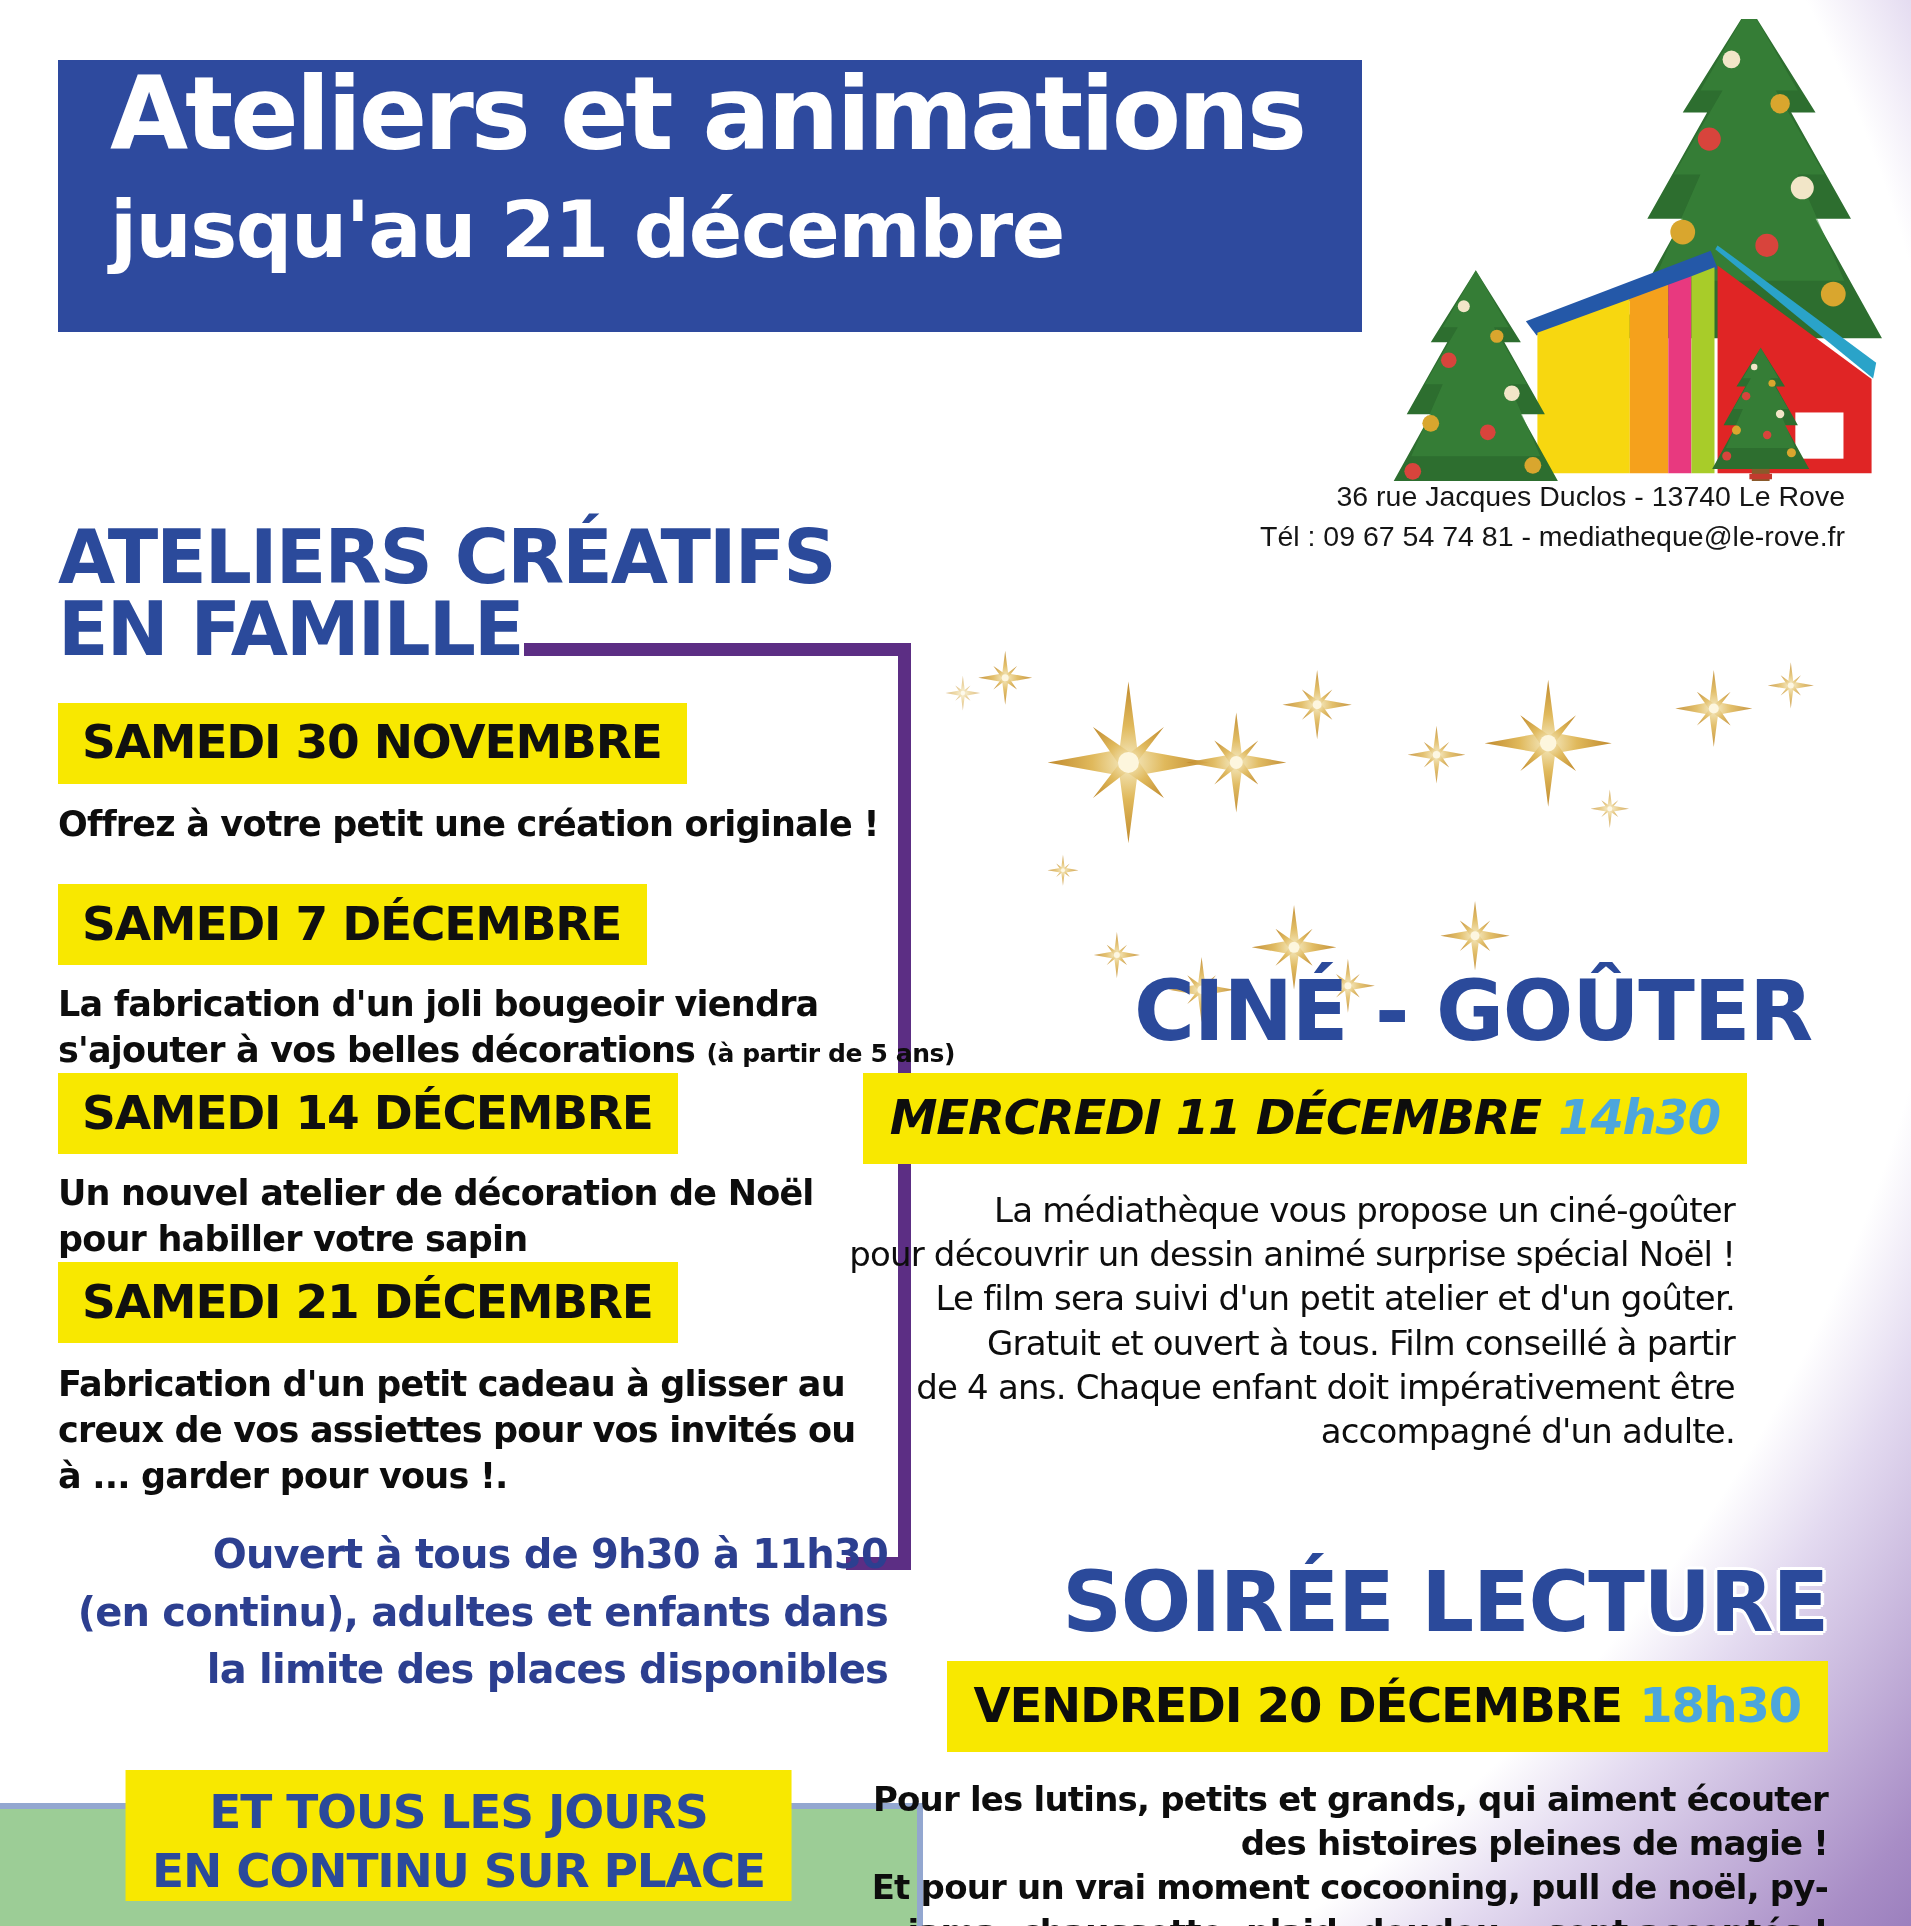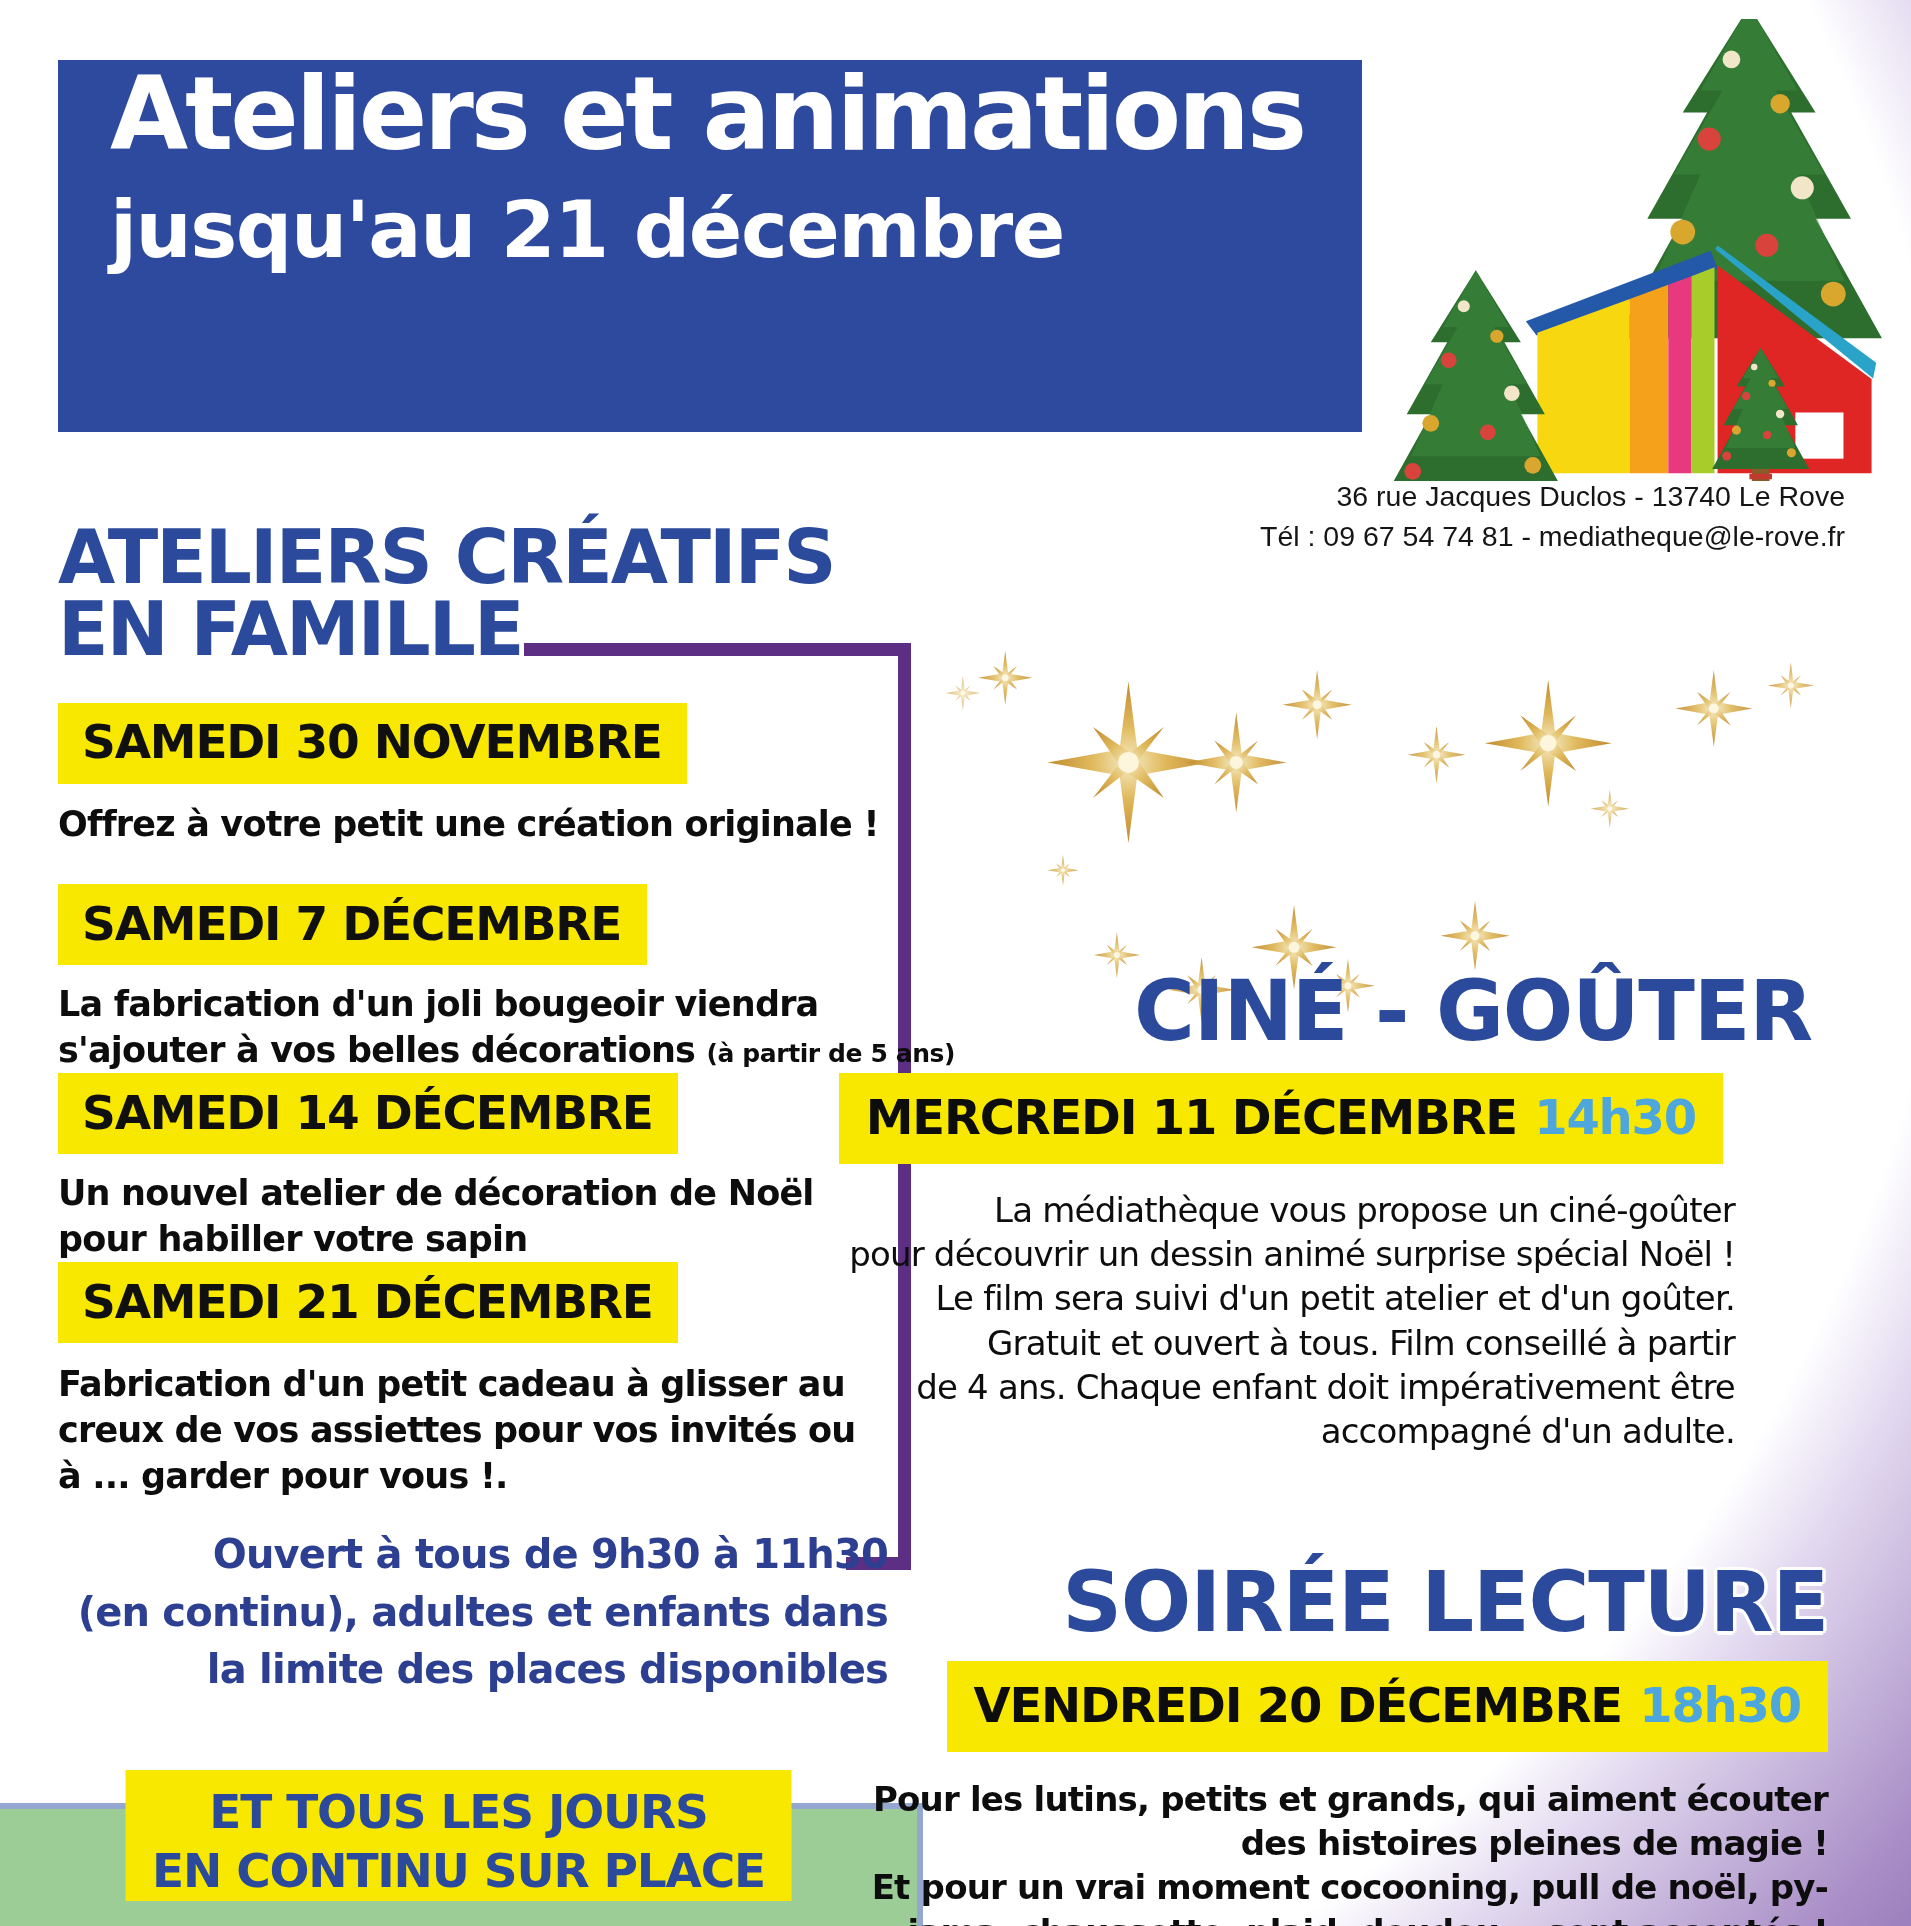--- a/index.html
+++ b/index.html
@@ -5,21 +5,21 @@
   html,body{margin:0;padding:0;}
   body{width:1911px;height:2703px;font-family:"DejaVu Sans",sans-serif;}
   #page{position:relative;width:1911px;height:2703px;overflow:hidden;
     background:
       radial-gradient(ellipse 293px 247px at 50% 99%, rgba(255,255,255,.80) 0%, rgba(255,255,255,0) 70%),
       radial-gradient(circle at 25% 25%, #ffffff 0 60%, #e3daf0 64%, #a88dc6 74%, #7d5fa9 83%, #66489a 100%);
   }
   .abs{position:absolute;}
   .nowrap{white-space:nowrap;}
   
-  .header-box{left:58px;top:60px;width:1304px;height:372px;background:#2e4a9e;color:#fff;padding-left:52px;box-sizing:border-box;}
+  .header-box{left:58px;top:60px;width:1304px;height:272px;background:#2e4a9e;color:#fff;padding-left:52px;box-sizing:border-box;}
   .h-line1{font-size:101px;font-weight:bold;letter-spacing:-3.1px;line-height:1.08;white-space:nowrap;}
   .h-line2{font-size:73px;font-weight:bold;letter-spacing:-1.5px;line-height:1.0;margin-top:7px;white-space:nowrap;}
   .h-line2 .noel{font-size:93px;color:#e8282e;letter-spacing:-0.8px;
      text-shadow:-3.9px 0 0 #fff,3.9px 0 0 #fff,0 -3.9px 0 #fff,0 3.9px 0 #fff,-2.7px -2.7px 0 #fff,2.7px 2.7px 0 #fff,-2.7px 2.7px 0 #fff,2.7px -2.7px 0 #fff;}
   .h-line2 .place{font-size:91px;letter-spacing:-1.9px;}
   .h-line3{font-size:79px;font-weight:bold;letter-spacing:-1.5px;margin-top:15.4px;white-space:nowrap;}
   
   .contact{right:66px;top:476px;text-align:right;font-family:"Liberation Sans",sans-serif;font-size:28.5px;line-height:1.42;color:#151515;}
   
   .lcol{left:58px;top:522px;width:853px;}
@@ -34,21 +34,21 @@
   .br-top{left:524px;top:643px;width:387px;height:13px;}
   .br-side{left:898px;top:643px;width:13px;height:927px;}
   .br-tail{left:846px;top:1557px;width:65px;height:13px;}
   
   .green-box{left:0;top:1803px;width:923px;height:505px;background:#9ccd96;border:6.2px solid #93a7d0;border-left:none;box-sizing:border-box;}
   .daily-chip{left:50%;top:-39px;transform:translateX(-50%);position:absolute;background:#f8e800;color:#2b4a9b;font-weight:bold;font-size:47px;letter-spacing:-1.2px;line-height:1.25;text-align:center;padding:13px 27px 0;white-space:nowrap;}
   
   .cine-title{right:99px;top:963px;text-align:right;font-size:83px;font-weight:bold;letter-spacing:-1.2px;color:#2b4a9b;}
   .chip-right{position:absolute;background:#f8e800;font-weight:bold;font-size:48px;letter-spacing:-1.2px;padding:16px 27px 19px;white-space:nowrap;color:#0d0d0d;}
   .chip-time{color:#4da6dc;margin-left:17.3px;}
-  .cine-chip{right:188px;top:1073px;}
+  .cine-chip{right:164px;top:1073px;font-style:italic;}
   .cine-text{right:176px;top:1188px;text-align:right;font-size:34px;font-weight:normal;letter-spacing:-0.8px;line-height:1.30;color:#0d0d0d;}
   .soiree-title{right:83px;top:1554px;text-align:right;font-size:83px;font-weight:bold;letter-spacing:-1.2px;color:#2b4a9b;
      text-shadow:-3.5px 0 0 #fff,3.5px 0 0 #fff,0 -3.5px 0 #fff,0 3.5px 0 #fff,-2.3px -2.3px 0 #fff,2.3px 2.3px 0 #fff,-2.3px 2.3px 0 #fff,2.3px -2.3px 0 #fff;}
   .soiree-chip{right:83px;top:1661px;}
   .soiree-text{right:83px;top:1777px;text-align:right;font-size:34px;font-weight:bold;letter-spacing:-0.8px;line-height:1.30;color:#0d0d0d;}
 </style>
 </head>
 <body>
 
 <div id="page">

